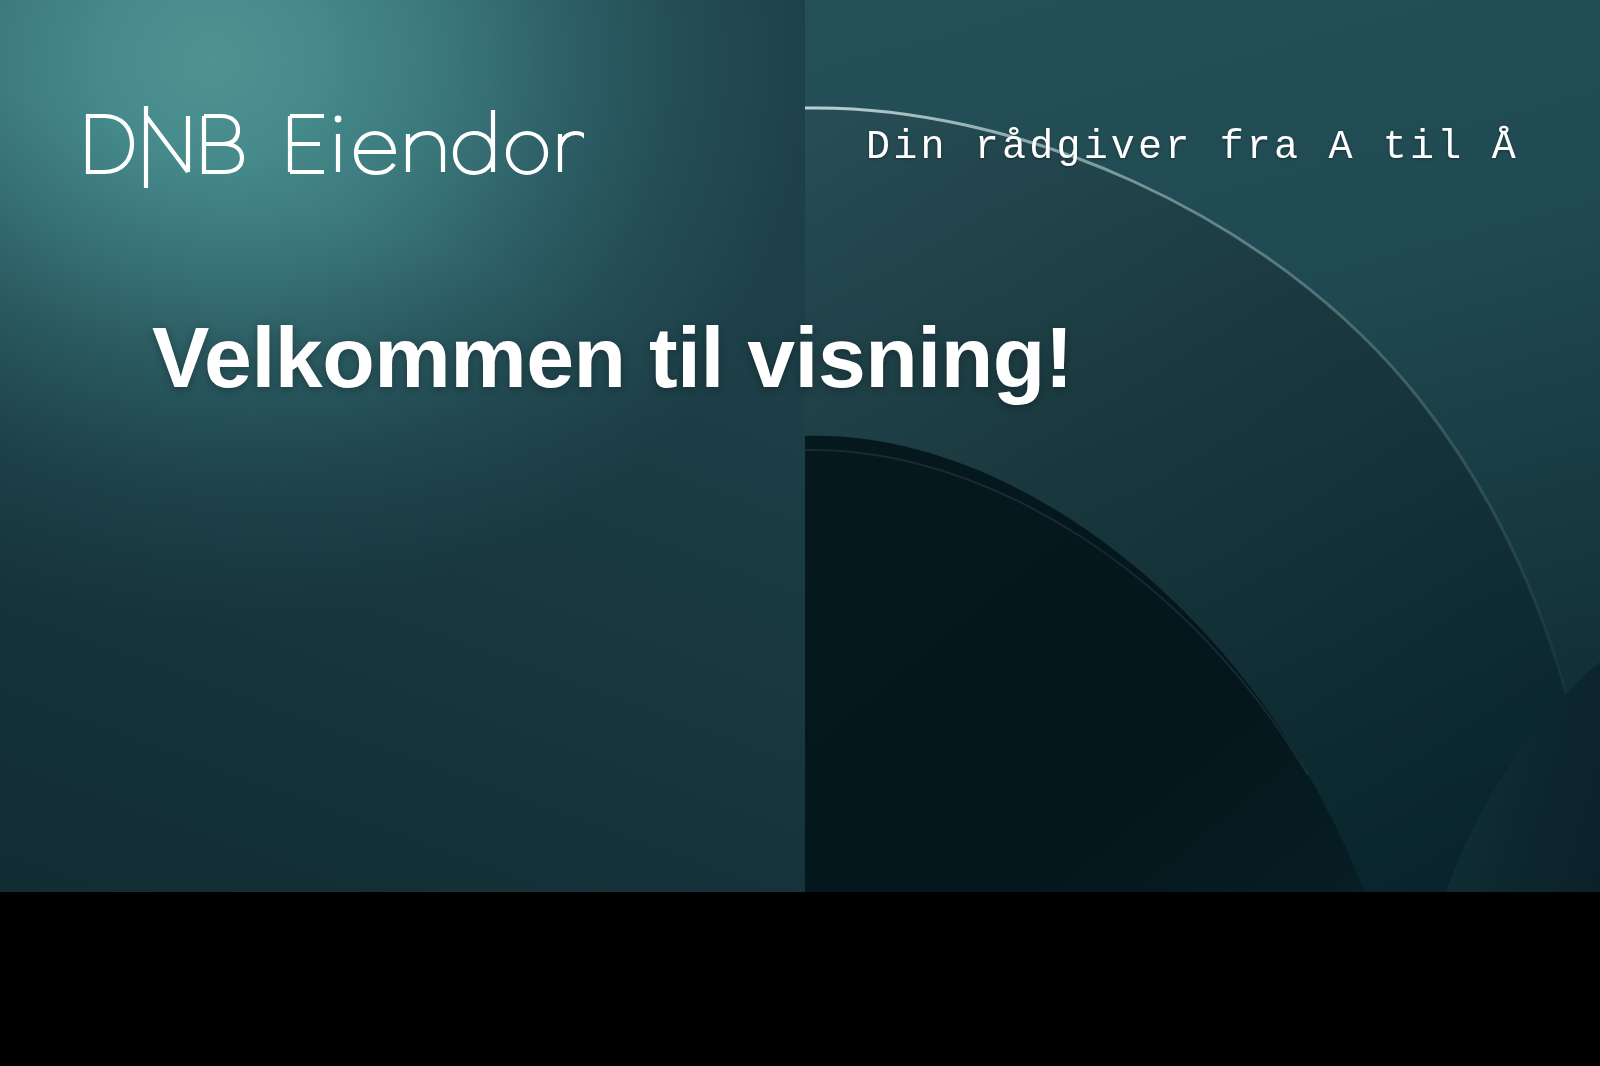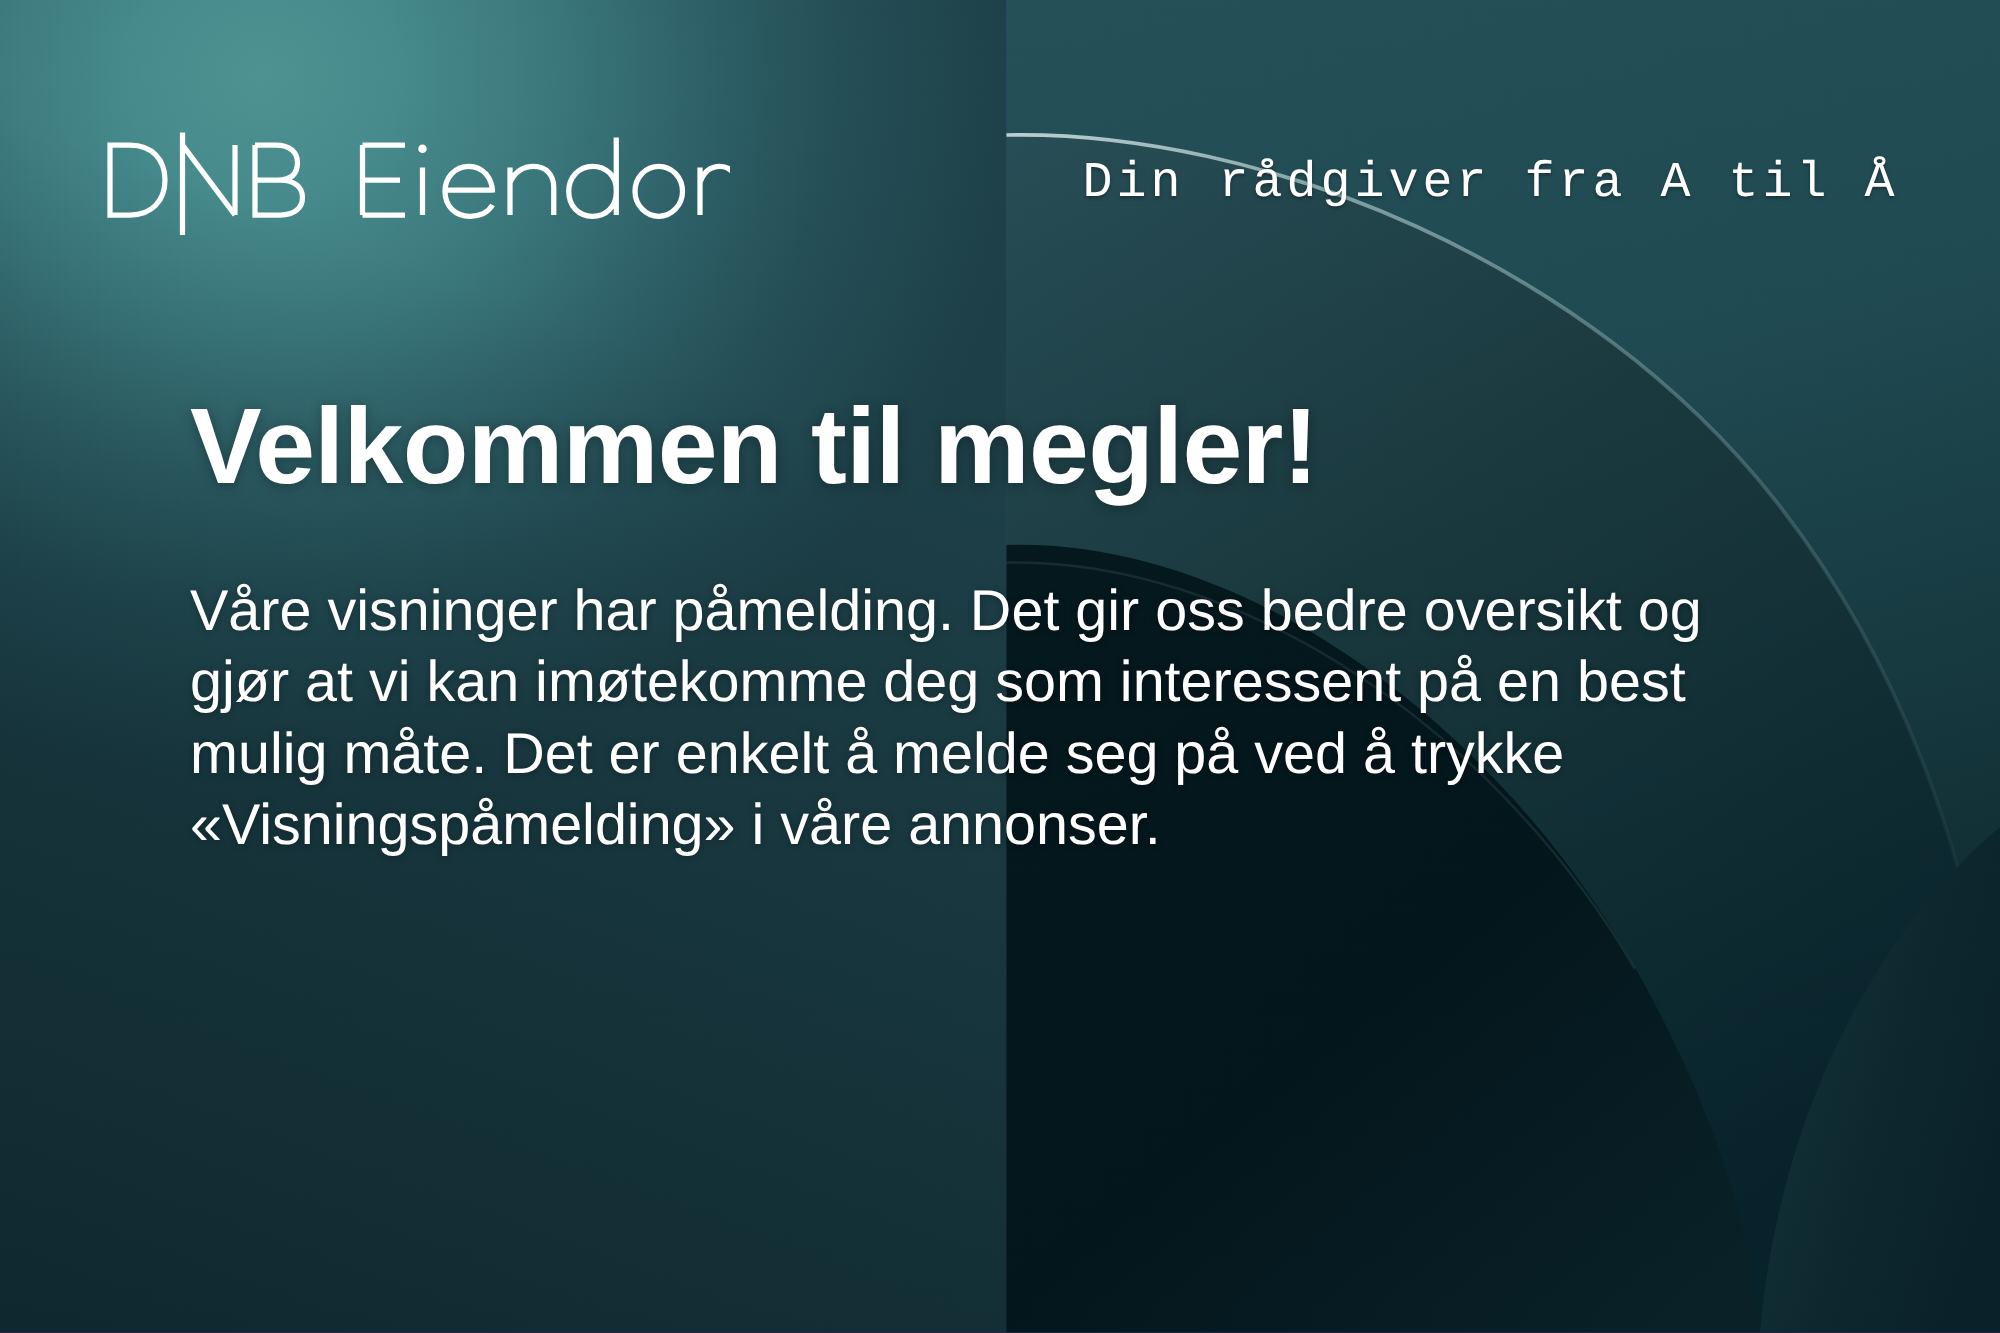--- a/index.html
+++ b/index.html
@@ -5,21 +5,21 @@
 <style>
   html, body {
     margin: 0;
     padding: 0;
     background: #000;
   }
 
   .slide {
     position: relative;
     width: 1600px;
-    height: 1066px;
+    height: 892px;
     overflow: hidden;
     font-family: "Liberation Sans", sans-serif;
     background: #4c1d95;
     -webkit-font-smoothing: antialiased;
   }
 
   
   .bg-layer {
     position: absolute;
     inset: 0;
@@ -258,21 +258,20 @@
                  C 500 29, 505 35, 505 44 L 505 68
                  M 505 42 C 508 33, 514 29, 521 29
                  C 529 29, 534 35, 534 44 L 534 68"></path>
       </g>
 
       <circle cx="254" cy="15" r="3.4" fill="#ffffff"></circle>
     </svg>
 
     <div class="tagline">Din rådgiver fra A til Å</div>
 
-    <h1 class="headline">Velkommen til megler!</h1>
+    <h1 class="headline">Velkommen til visning!</h1>
 
     <div class="body-copy">
-      <p>Våre visninger har påmelding. Det gir oss bedre oversikt og gjør at vi kan imøtekomme deg som interessent på en best mulig måte. Det er enkelt å melde seg på ved å trykke «Visningspåmelding» i våre annonser.</p>
       <span class="spacer"></span>
     </div>
 
   </div>
 </div>
 
 </body></html>

